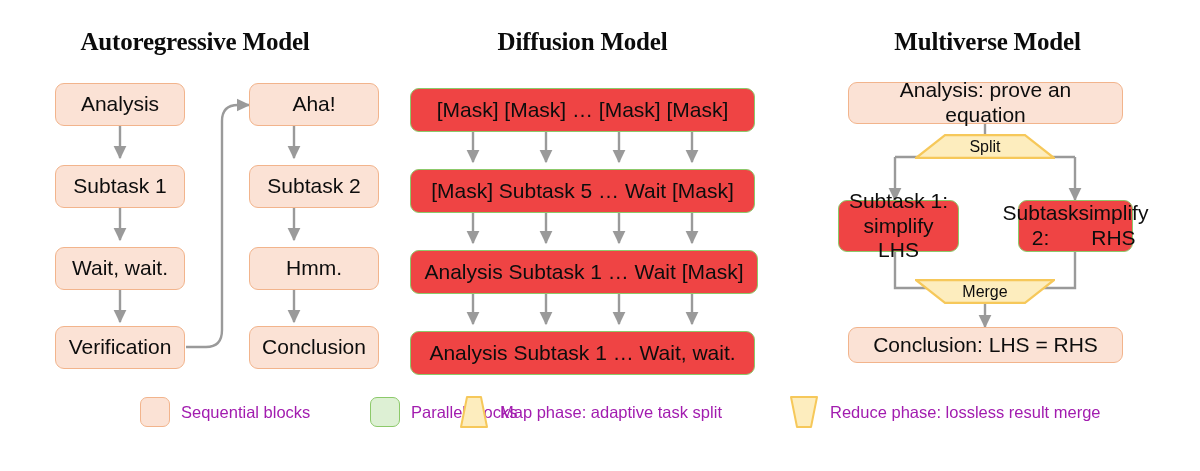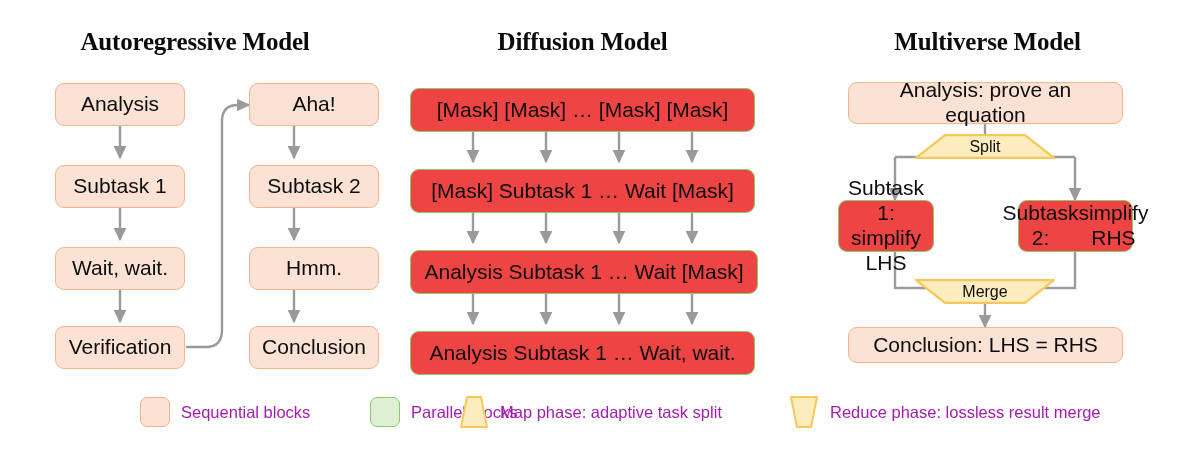--- a/index.html
+++ b/index.html
@@ -130,36 +130,36 @@
   <div class="node seq" style="left:55px;top:326px;width:130px;height:43px;">Verification</div>
 
   <div class="node seq" style="left:249px;top:83px;width:130px;height:43px;">Aha!</div>
   <div class="node seq" style="left:249px;top:165px;width:130px;height:43px;">Subtask 2</div>
   <div class="node seq" style="left:249px;top:247px;width:130px;height:43px;">Hmm.</div>
   <div class="node seq" style="left:249px;top:326px;width:130px;height:43px;">Conclusion</div>
 
   <div class="panel-title" style="left:405px;top:28px;width:355px;">Diffusion Model</div>
 
   <div class="node par" style="left:410px;top:88px;width:345px;height:44px;">[Mask]  [Mask] … [Mask]  [Mask]</div>
-  <div class="node par" style="left:410px;top:169px;width:345px;height:44px;">[Mask] Subtask 1 … Wait [Mask]</div>
+  <div class="node par" style="left:410px;top:169px;width:345px;height:44px;">[Mask] Subtask 5 … Wait [Mask]</div>
   <div class="node par" style="left:410px;top:250px;width:348px;height:44px;">Analysis Subtask 1 … Wait [Mask]</div>
   <div class="node par" style="left:410px;top:331px;width:345px;height:44px;">Analysis Subtask 1 … Wait, wait.</div>
 
   <div class="panel-title" style="left:810px;top:28px;width:355px;">Multiverse Model</div>
 
   <div class="node seq" style="left:848px;top:82px;width:275px;height:42px;">Analysis: prove an equation</div>
 
   <div class="trapz" style="left:915px;top:134px;width:140px;height:25px;">
     <svg class="tshape" viewBox="0 0 140 25" preserveAspectRatio="none">
       <polygon points="30,1.2 110,1.2 138.8,23.8 1.2,23.8" fill="#FDEDBE" stroke="#F6C85A" stroke-width="2.2" vector-effect="non-scaling-stroke"></polygon>
     </svg>
     <span class="tlabel">Split</span>
   </div>
 
-  <div class="node par" style="left:838px;top:200px;width:96px;height:52px;flex-direction:column;">
+  <div class="node par" style="left:838px;top:200px;width:121px;height:52px;flex-direction:column;">
     <span>Subtask 1:</span>
     <span>simplify LHS</span>
   </div>
   <div class="node par" style="left:1018px;top:200px;width:115px;height:52px;">
     <span>Subtask 2:</span>
     <span>simplify RHS</span>
   </div>
 
   <div class="trapz" style="left:915px;top:279px;width:140px;height:25px;">
     <svg class="tshape" viewBox="0 0 140 25" preserveAspectRatio="none">

